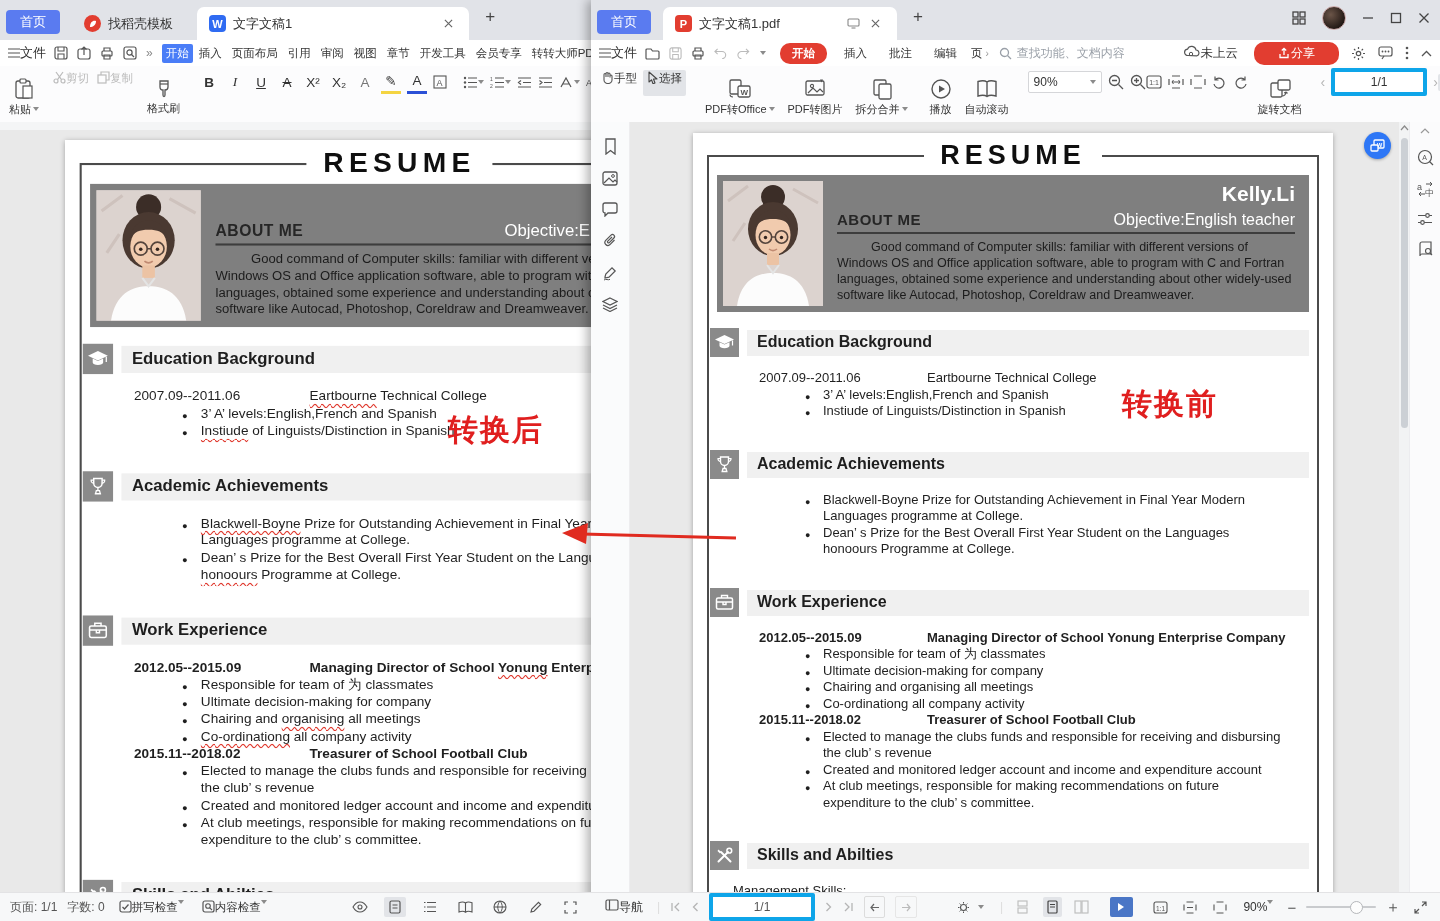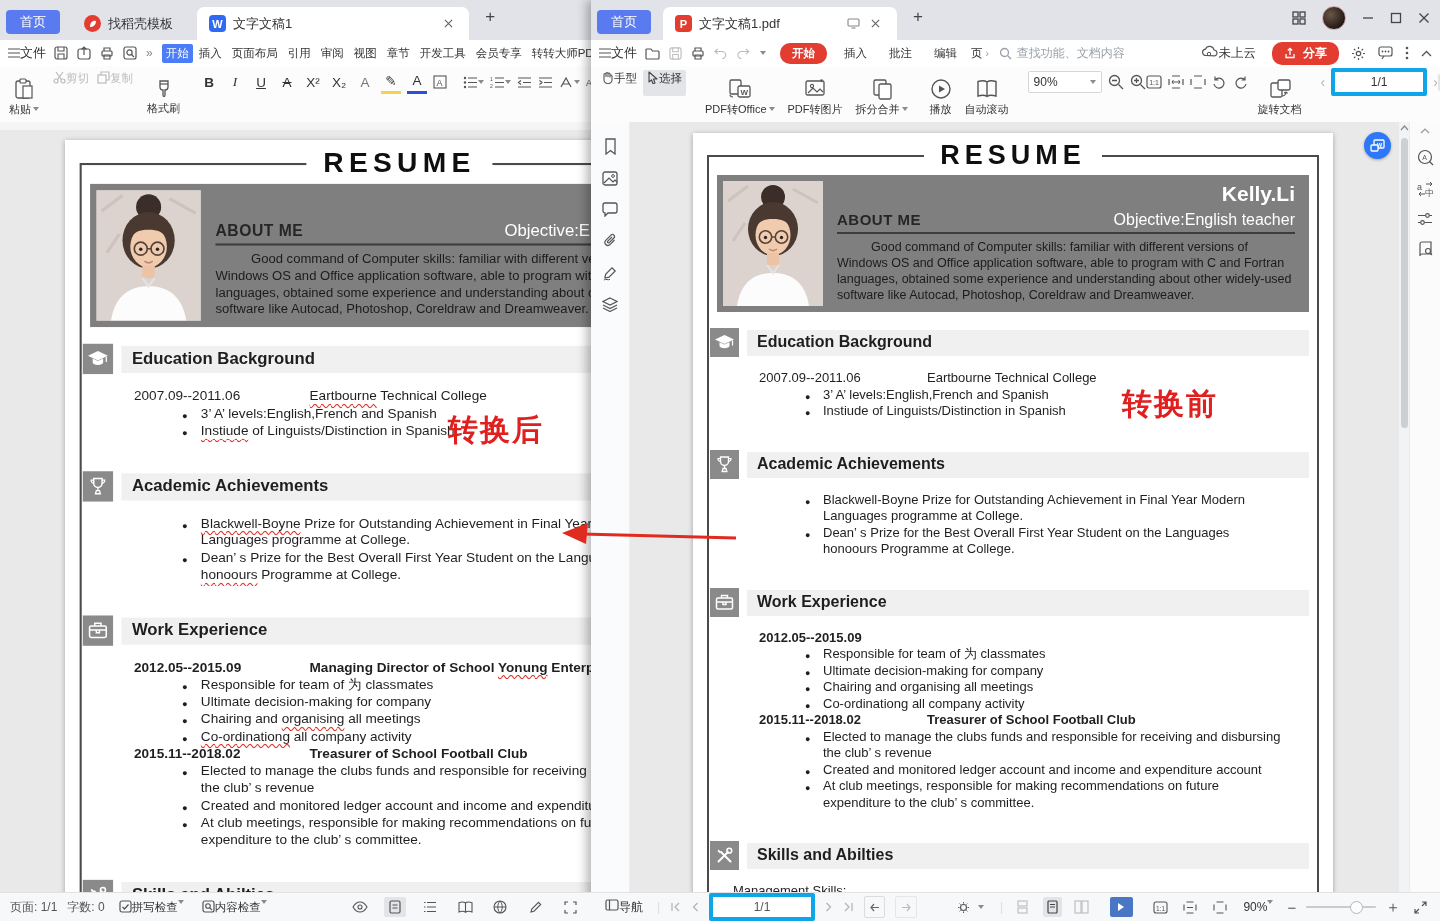--- a/index.html
+++ b/index.html
@@ -26,21 +26,21 @@
   
   .menurow{position:absolute;top:40px;left:0;right:0;height:26px;background:#fff;display:flex;align-items:center;font-size:12px;color:#333;padding:0 8px;border-bottom:1px solid #efefef;white-space:nowrap}
   .filebtn{display:flex;align-items:center;margin-right:8px;font-size:13px}
   .mitem{padding:2px 4px;margin:0 1px;font-size:11.5px}
   .mitem.activeblue{background:#4a7df7;color:#fff;border-radius:2px}
   .mitem.activered{background:#e23d30;color:#fff;border-radius:10px;padding:3px 12px;font-weight:bold;margin:0 6px}
   .qicons{display:flex;align-items:center;gap:9px;margin-right:8px;color:#555}
   .dis{color:#bcbcbc !important}
   .searchbox{display:flex;align-items:center;gap:5px;color:#9aa0a8;font-size:12px;margin-left:10px}
   .menuright{margin-left:auto;display:flex;align-items:center;gap:12px;color:#555}
-  .sharebtn{background:#e23d30;color:#fff;border-radius:10px;padding:3px 12px;display:flex;gap:7px;align-items:center;font-weight:bold}
+  .sharebtn{background:#e23d30;color:#fff;border-radius:10px;padding:3px 24px;display:flex;gap:1px;align-items:center;font-weight:normal}
 
   
   .toolbar{position:absolute;top:66px;left:0;right:0;height:56px;background:#fcfcfd;border-bottom:1px solid #e3e3e6;display:flex;align-items:stretch;padding:3px 6px;gap:7px;overflow:hidden;white-space:nowrap}
   .tdiv{width:1px;background:#e6e6e8;margin:4px 1px}
   .tgroup{display:flex;flex-direction:row;justify-content:space-between;padding:1px 0}
   .trow{display:flex;align-items:center;gap:6px;height:24px}
   .bigbtn{display:flex;flex-direction:column;align-items:center;justify-content:center;font-size:11px;color:#333;padding:0 3px;gap:2px}
   .bigbtn .lab{display:flex;align-items:center;gap:2px}
   .ic{display:inline-flex;align-items:center;justify-content:center;color:#4a4a4a}
   .ic svg{display:block}
@@ -912,20 +912,21 @@
                 <svg width="19" height="18" viewBox="0 0 19 18">
                   <rect x="1.5" y="5" width="16" height="11" rx="1.5" fill="none" stroke="#fff" stroke-width="1.5"></rect>
                   <path d="M6.5 5V2.5h6V5M1.5 9h16M8 9v2.5h3V9" fill="none" stroke="#fff" stroke-width="1.4"></path>
                 </svg>
               </span>
               <span class="sec-bar"></span>
               <span class="sec-title spellable">Work Experience</span>
             </div>
             <div class="row meta bold">
               <span class="date">2012.05--2015.09</span>
+              <span class="spellable">Managing Director of School Yonung Enterprise Company</span>
             </div>
             <div class="row bullet spellable">Responsible for team of 为 classmates</div>
             <div class="row bullet spellable">Ultimate decision-making for company</div>
             <div class="row bullet spellable">Chairing and organising all meetings</div>
             <div class="row bullet spellable">Co-ordinationg all company activity</div>
             <div class="row meta bold">
               <span class="date">2015.11--2018.02</span>
               <span class="spellable">Treasurer of School Football Club</span>
             </div>
             <div class="row bullet spellable">Elected to manage the clubs funds and responsible for receiving and disbursing the club’ s revenue</div>

